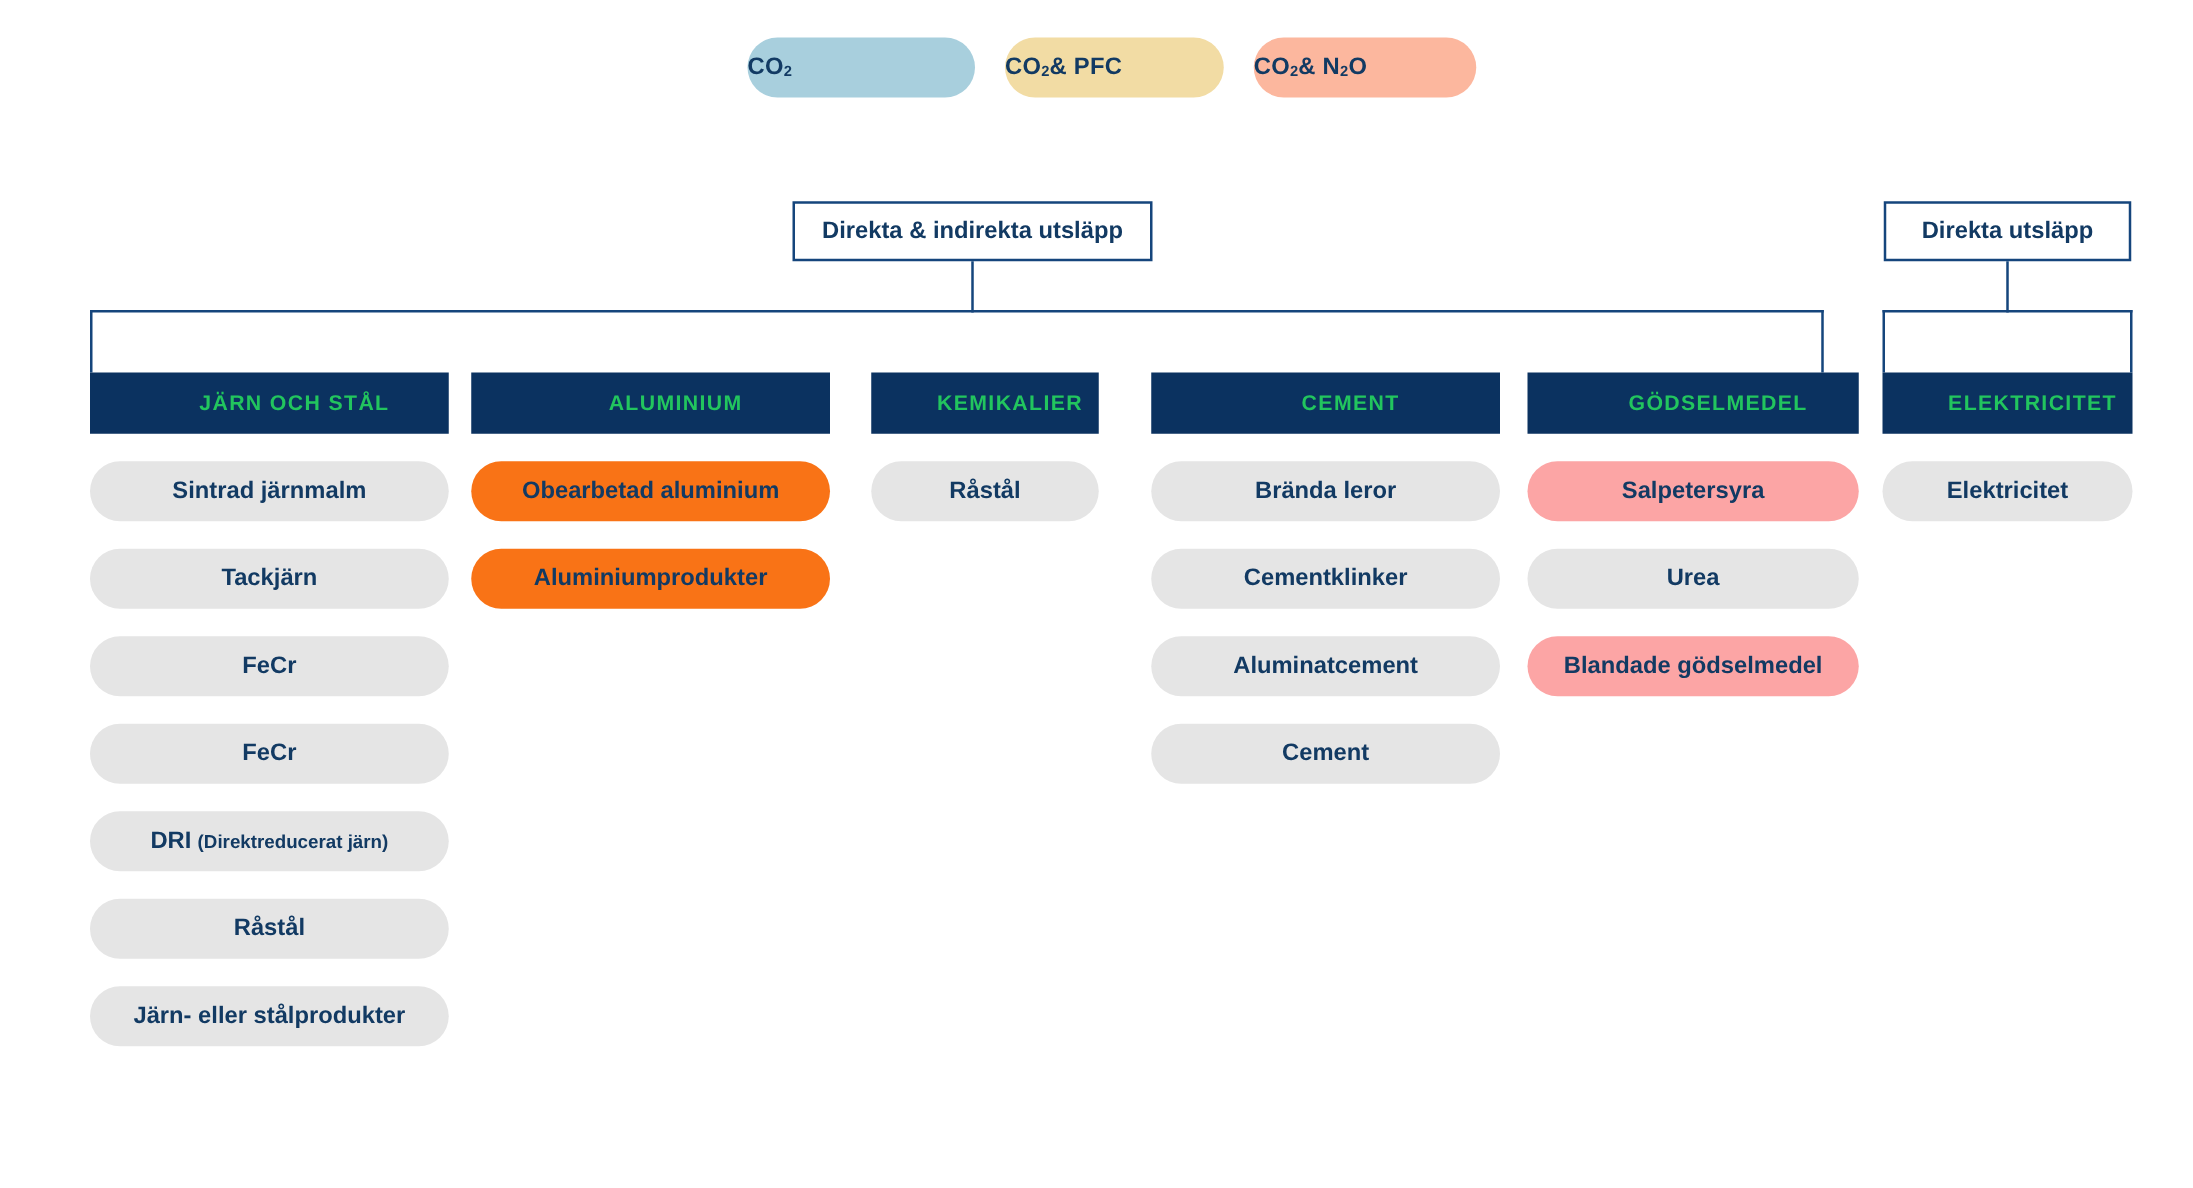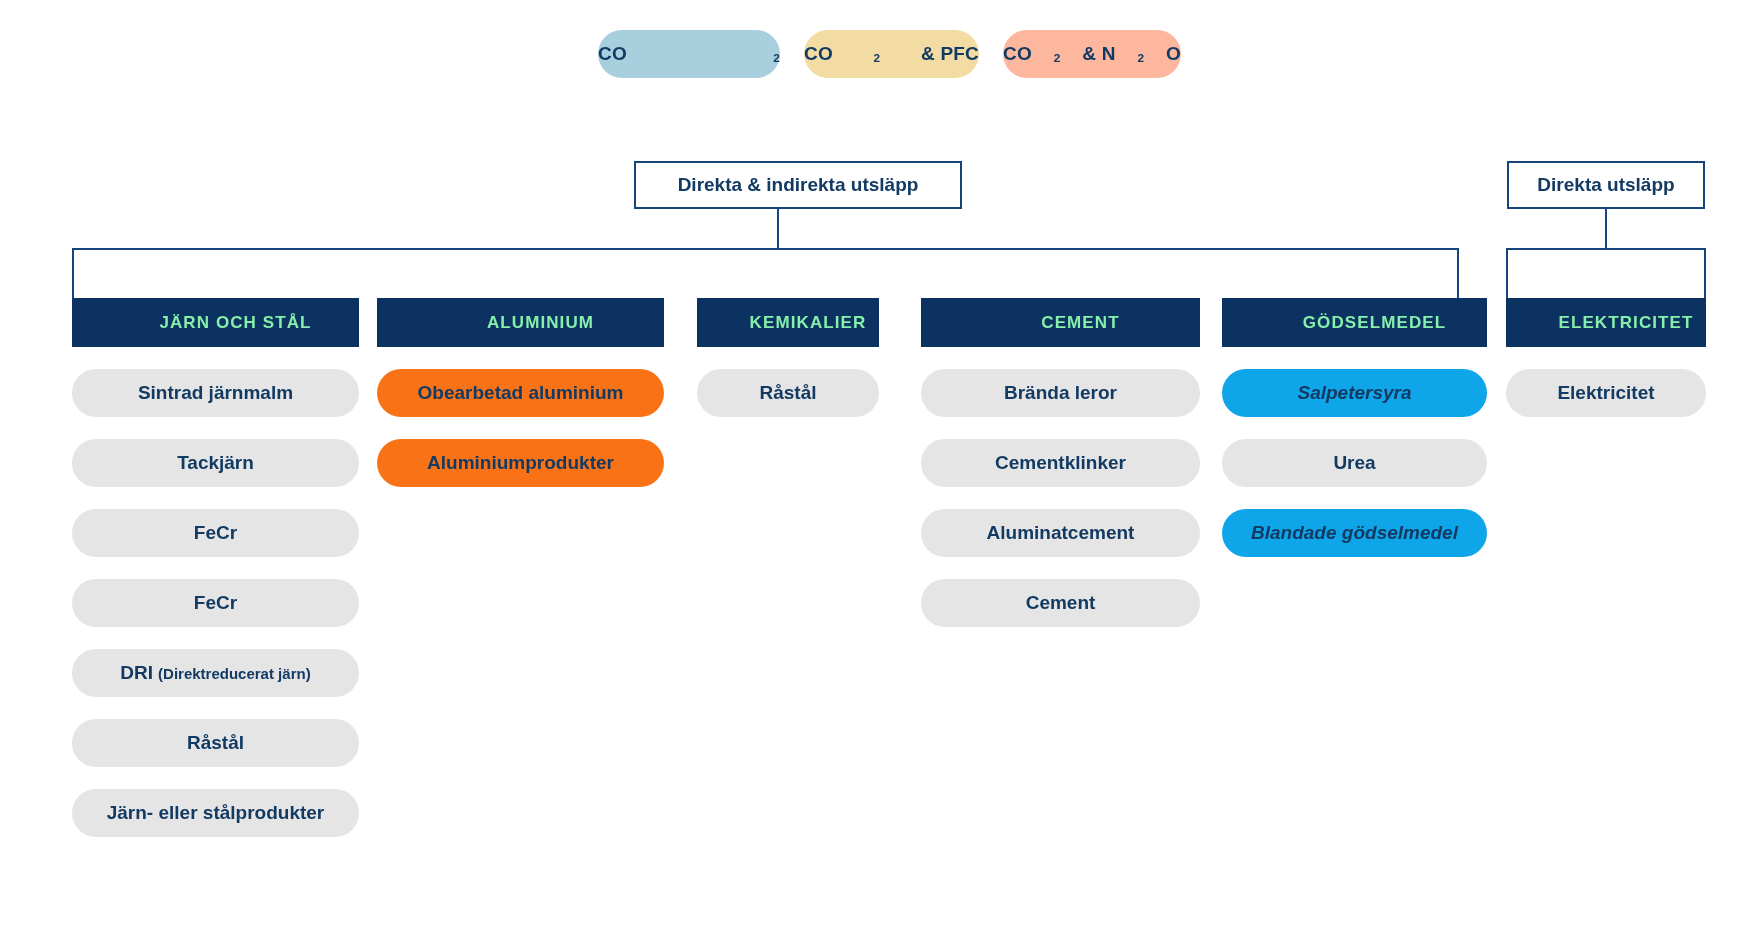--- a/index.html
+++ b/index.html
@@ -26,21 +26,21 @@
     top: 30px;
     left: 598px;
     display: flex;
     gap: 24px;
   }
   .legend-pill {
     height: 48px;
     border-radius: 24px;
     display: flex;
     align-items: center;
-    justify-content: space-between;
+    justify-content: flex-start;
     font-size: 19px;
     font-weight: bold;
     color: #123a63;
     letter-spacing: 0.2px;
     white-space: nowrap;
   }
   .legend-pill.w1 { width: 182px; }
   .legend-pill.w2 { width: 175px; }
   .legend-pill.w3 { width: 178px; }
   .legend-pill sub {
@@ -58,39 +58,39 @@
     background: #ffffff;
     display: flex;
     align-items: center;
     justify-content: center;
     font-size: 19px;
     font-weight: bold;
     color: #123a63;
     box-sizing: border-box;
     white-space: nowrap;
   }
-  #group-left  { left: 634px;  top: 161px; width: 328px; height: 48px; }
+  #group-left  { left: 634px;  top: 161px; width: 288px; height: 48px; }
   #group-right { left: 1507px; top: 161px; width: 198px; height: 48px; }
 
   
   .line {
     position: absolute;
     background: #15457c;
   }
   .vline { width: 2px; }
   .hline { height: 2px; }
 
   
   .column {
     position: absolute;
     top: 298px;
   }
   .col-head {
     background: #0b3260;
-    color: #86efac;
+    color: #22c55e;
     height: 49px;
     display: flex;
     align-items: center;
     justify-content: center;
     font-size: 17px;
     font-weight: bold;
     letter-spacing: 1.1px;
     white-space: nowrap;
     padding-left: 40px;
   }
@@ -107,21 +107,21 @@
     white-space: nowrap;
     text-align: center;
   }
   .pill .sub-note {
     font-size: 15px;
     font-weight: bold;
     margin-left: 5px;
   }
   .c-blue   { background: #e5e5e5; }
   .c-yellow { background: #f97316; }
-  .c-salmon { background: #0ea5e9; font-style: italic; }
+  .c-salmon { background: #fca5a5; }
 </style>
 </head>
 <body>
 
 <div id="canvas">
 
   <div class="legend" id="legend-host">
       <div class="legend-pill w1" style="background: rgb(168, 207, 221);">
         <span>CO</span>
         <sub>2</sub>

